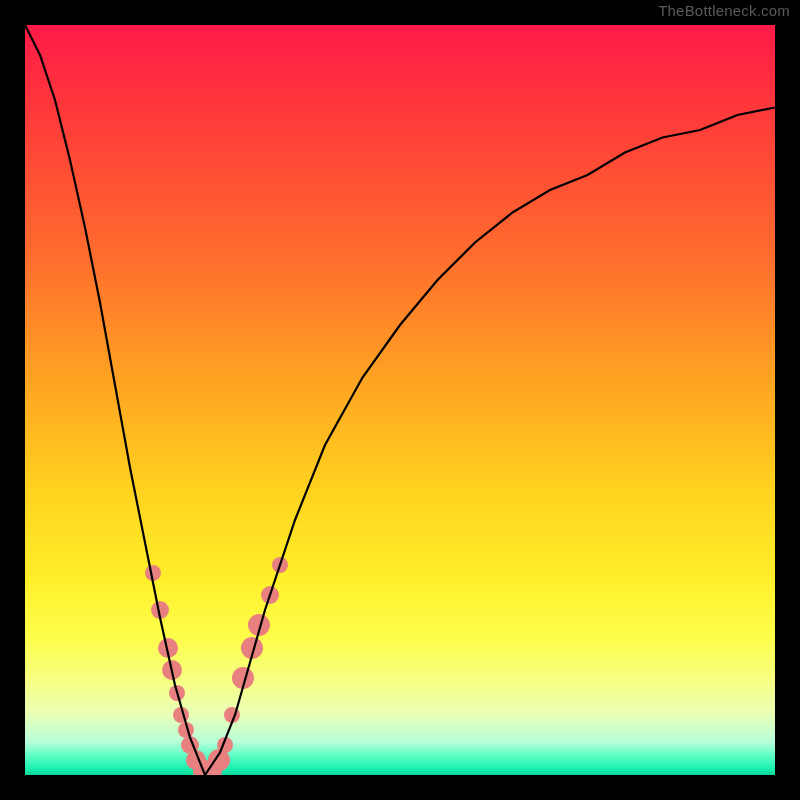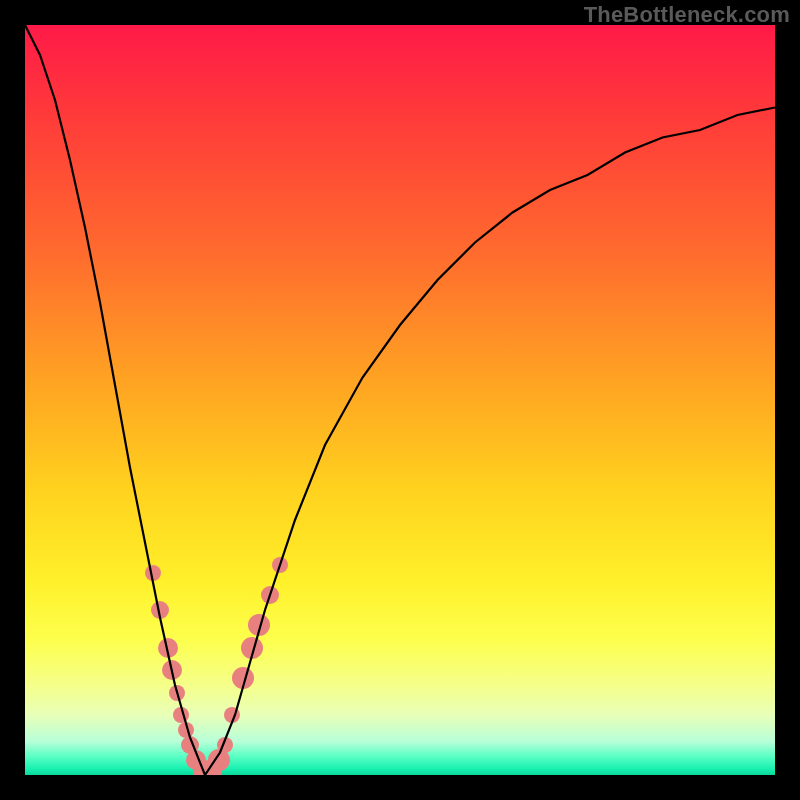--- a/index.html
+++ b/index.html
@@ -24,22 +24,22 @@
     top: 25px;
     left: 25px;
     width: 750px;
     height: 750px;
     overflow: hidden;
   }
   .watermark {
     position: absolute;
     top: 2px;
     right: 10px;
-    font-size: 22px;
-    font-weight: 700;
+    font-size: 15px;
+    font-weight: 400;
     color: #5a5a5a;
     letter-spacing: 0.2px;
     z-index: 5;
     margin-left: 48px;
   }
   svg.bg {
     position: absolute;
     top: 0; left: 0;
     width: 750px;
     height: 750px;

